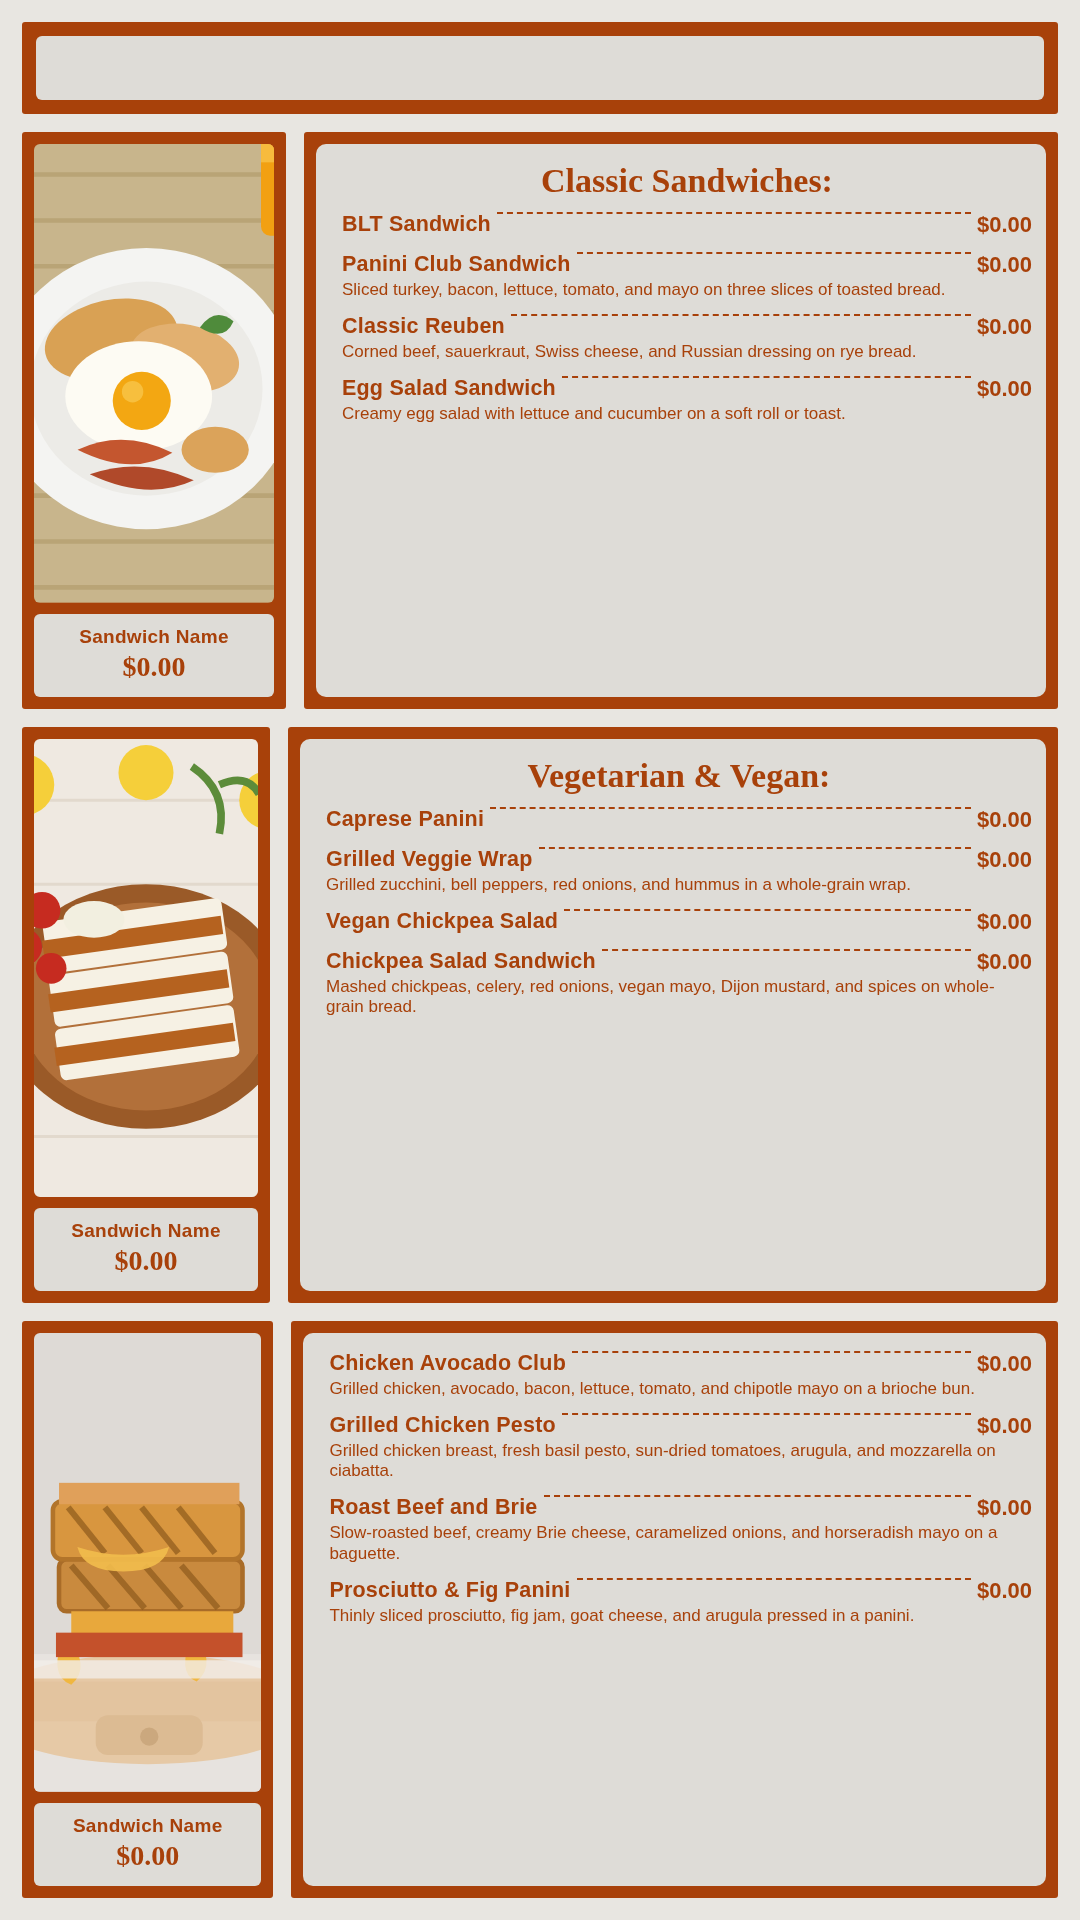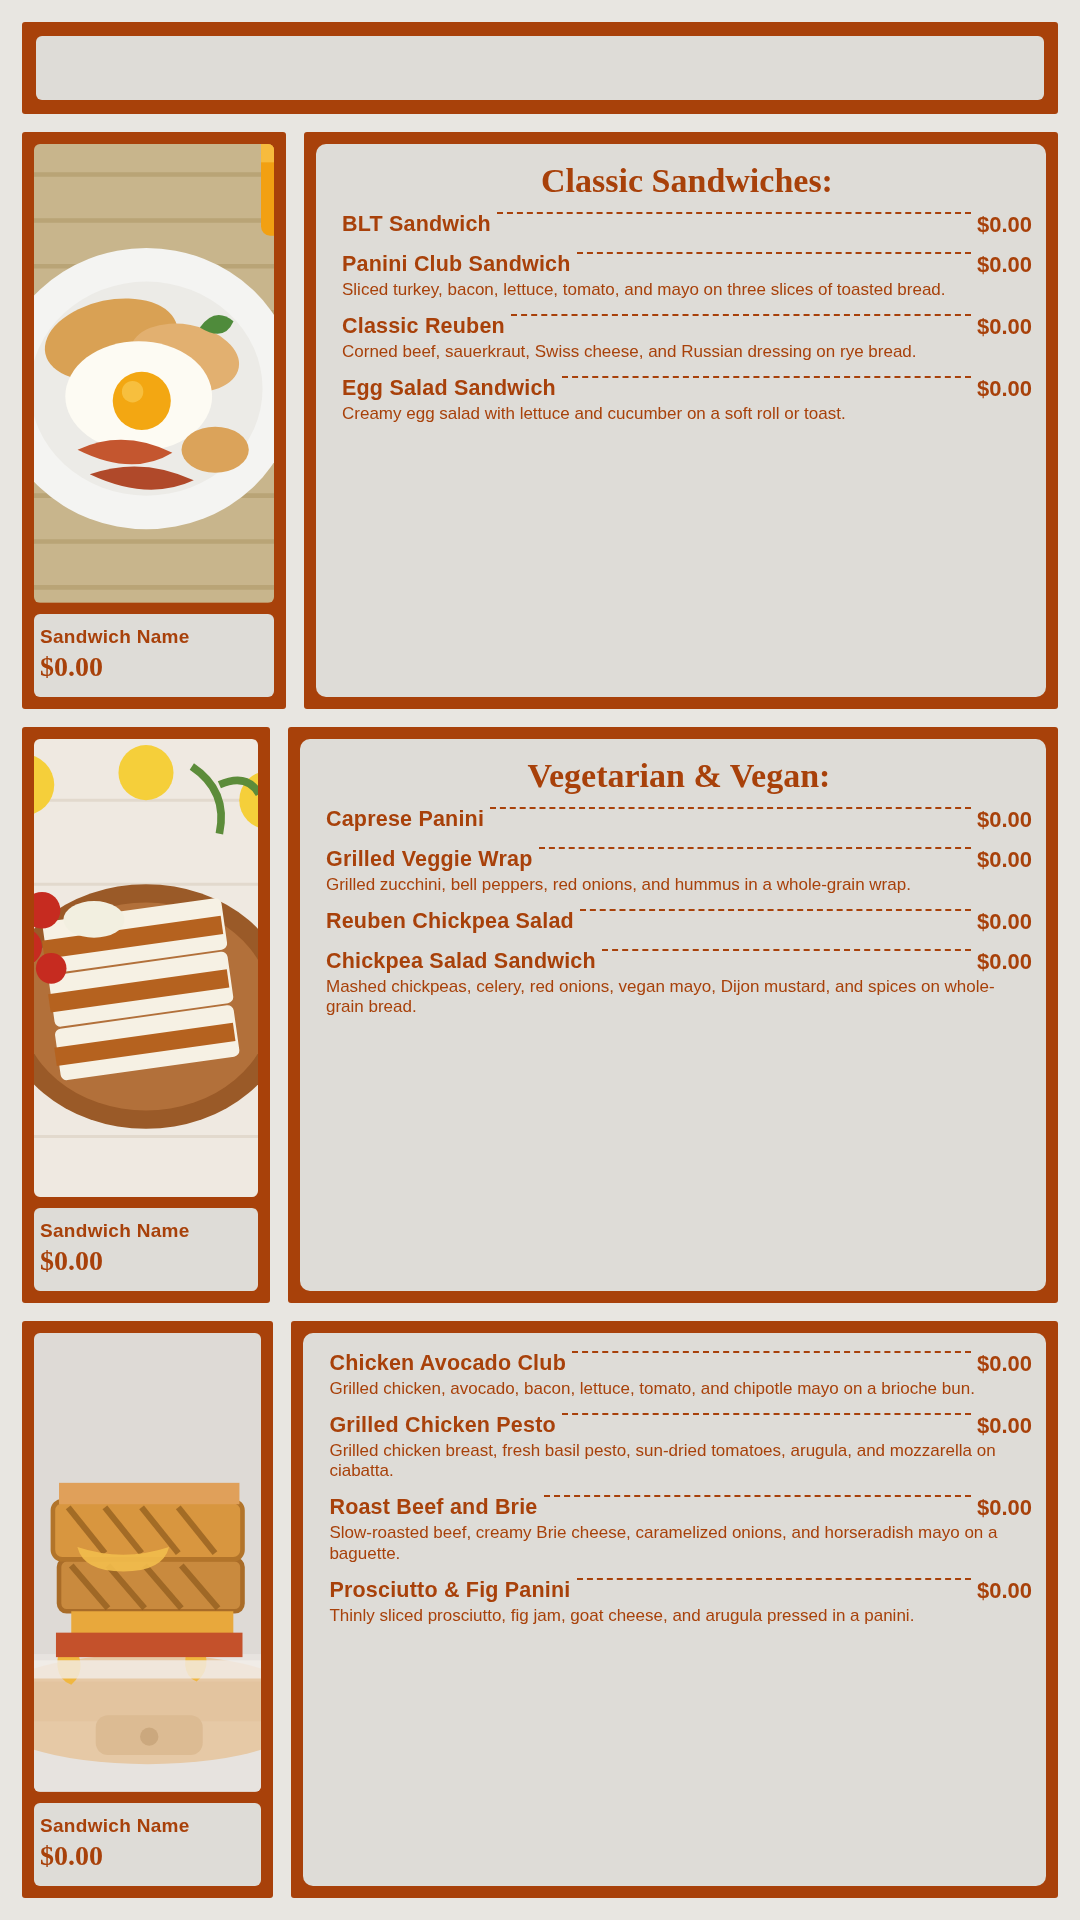--- a/index.html
+++ b/index.html
@@ -64,21 +64,21 @@
     flex: 1 1 auto;
     border-radius: 6px;
     overflow: hidden;
     position: relative;
     min-height: 0;
   }
   .photo svg { display: block; width: 100%; height: 100%; }
   .photo-caption {
     background: #dedcd7;
     border-radius: 6px;
-    text-align: left;
+    text-align: center;
     padding: 12px 6px 14px 6px;
   }
   .photo-caption .nm {
     font-size: 19px;
     font-weight: bold;
     color: #a8410a;
     letter-spacing: 0.3px;
   }
   .photo-caption .pr {
     font-family: "Liberation Serif", serif;
@@ -286,21 +286,21 @@
           <div class="item">
             <div class="item-head">
               <span class="item-name">Grilled Veggie Wrap</span>
               <span class="leader"></span>
               <span class="item-price">$0.00</span>
             </div>
             <div class="item-desc">Grilled zucchini, bell peppers, red onions, and hummus in a whole-grain wrap.</div>
           </div>
           <div class="item">
             <div class="item-head">
-              <span class="item-name">Reuben Chickpea Salad</span>
+              <span class="item-name">Vegan Chickpea Salad</span>
               <span class="leader"></span>
               <span class="item-price">$0.00</span>
             </div>
           </div>
           <div class="item">
             <div class="item-head">
               <span class="item-name">Chickpea Salad Sandwich</span>
               <span class="leader"></span>
               <span class="item-price">$0.00</span>
             </div>

